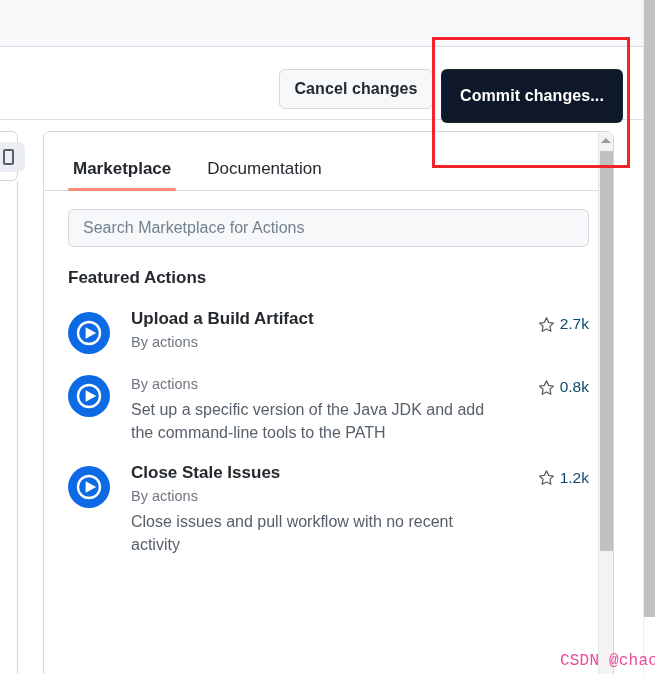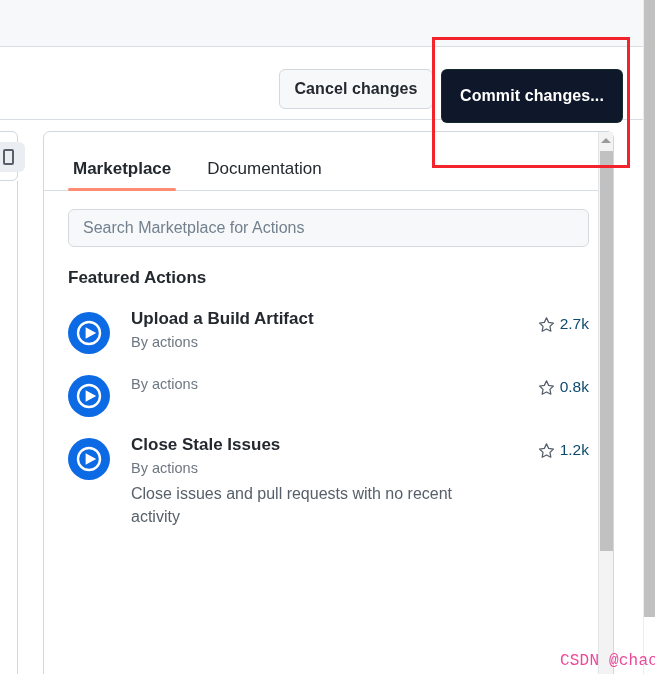--- a/index.html
+++ b/index.html
@@ -342,41 +342,42 @@
       <div class="action-row">
         <div class="action-icon">
           <svg width="42" height="42" viewBox="0 0 42 42">
             <circle cx="21" cy="21" r="21" fill="#0d6ae5"></circle>
             <circle cx="21" cy="21" r="11" fill="none" stroke="#ffffff" stroke-width="2.4"></circle>
             <polygon points="17.6,15.2 28.2,21 17.6,26.8" fill="#ffffff"></polygon>
           </svg>
         </div>
         <div class="action-body">
           <div class="action-by">By actions</div>
+          <div class="action-desc">Set up a specific version of the Java JDK and add the command-line tools to the PATH</div>
         </div>
         <div class="action-stars">
           <svg width="17" height="17" viewBox="0 0 24 24">
             <polygon points="12,2.6 15,9 21.8,9.9 16.9,14.7 18.1,21.5 12,18.3 5.9,21.5 7.1,14.7 2.2,9.9 9,9" fill="none" stroke="#57606a" stroke-width="1.8" stroke-linejoin="round"></polygon>
           </svg>
           <span>0.8k</span>
         </div>
       </div>
 
       <div class="action-row">
         <div class="action-icon">
           <svg width="42" height="42" viewBox="0 0 42 42">
             <circle cx="21" cy="21" r="21" fill="#0d6ae5"></circle>
             <circle cx="21" cy="21" r="11" fill="none" stroke="#ffffff" stroke-width="2.4"></circle>
             <polygon points="17.6,15.2 28.2,21 17.6,26.8" fill="#ffffff"></polygon>
           </svg>
         </div>
         <div class="action-body">
           <div class="action-name">Close Stale Issues</div>
           <div class="action-by">By actions</div>
-          <div class="action-desc">Close issues and pull requests with no recent activity</div>
+          <div class="action-desc">Close issues and pull workflow with no recent activity</div>
         </div>
         <div class="action-stars">
           <svg width="17" height="17" viewBox="0 0 24 24">
             <polygon points="12,2.6 15,9 21.8,9.9 16.9,14.7 18.1,21.5 12,18.3 5.9,21.5 7.1,14.7 2.2,9.9 9,9" fill="none" stroke="#57606a" stroke-width="1.8" stroke-linejoin="round"></polygon>
           </svg>
           <span>1.2k</span>
         </div>
       </div>
 
     </div>

